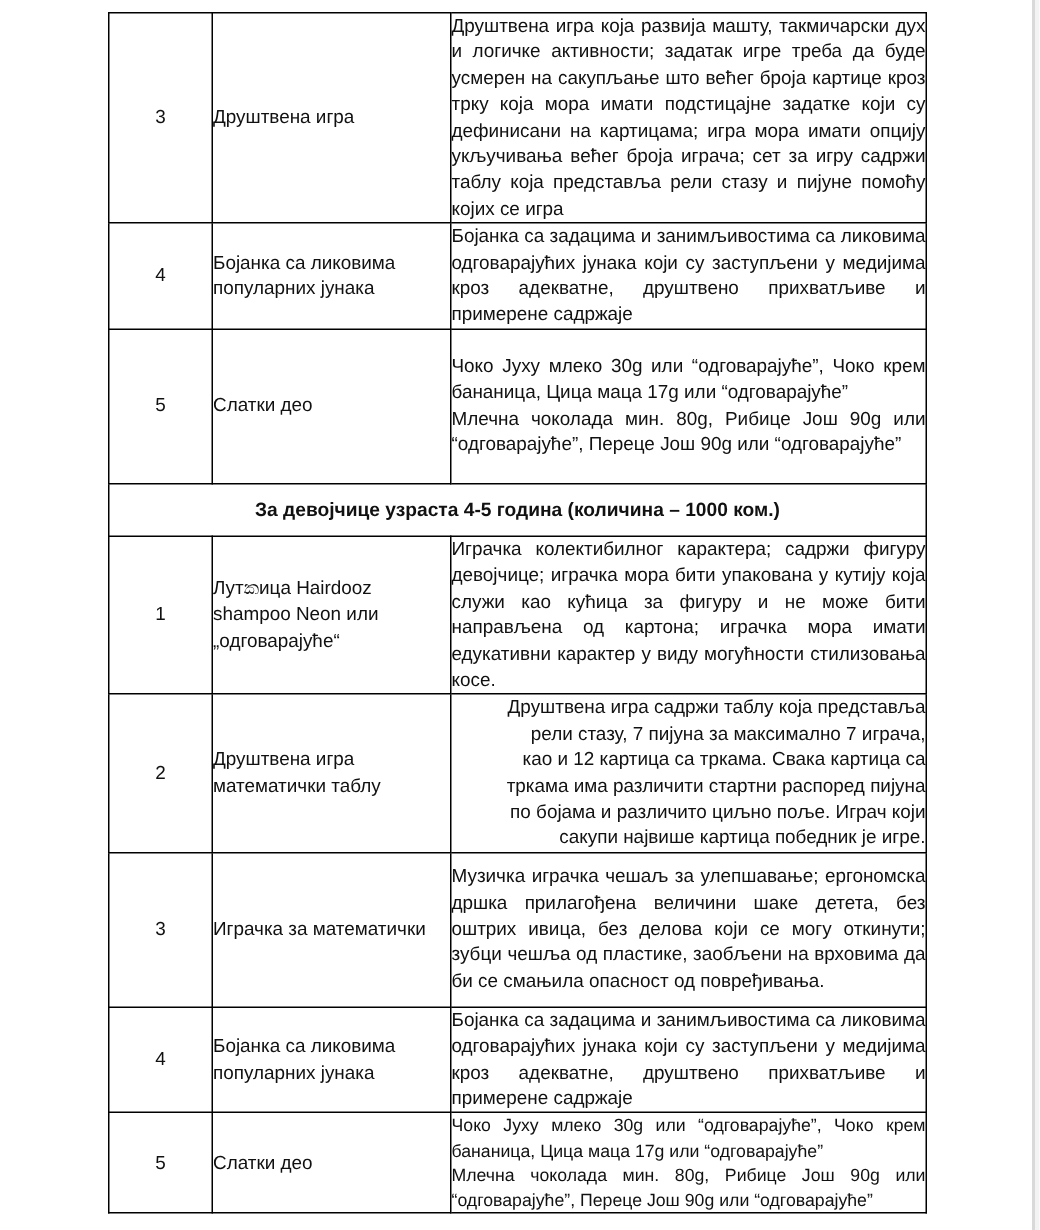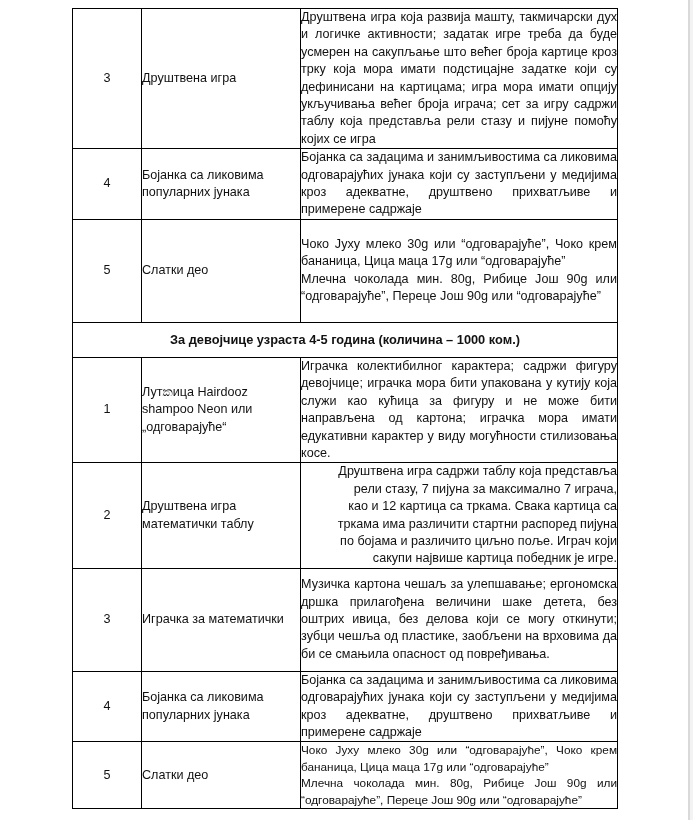--- a/index.html
+++ b/index.html
@@ -66,21 +66,21 @@
       <td class="desc">Играчка колектибилног карактера; садржи фигуру девојчице; играчка мора бити упакована у кутију која служи као кућица за фигуру и не може бити направљена од картона; играчка мора имати едукативни карактер у виду могућности стилизовања косе.</td>
     </tr>
     <tr style="height:103px;">
       <td class="num">2</td>
       <td class="name">Друштвена игра математички таблу</td>
       <td class="desc" style="text-align:right;padding-left:35px;">Друштвена игра садржи таблу која представља рели стазу, 7 пијуна за максимално 7 играча, као и 12 картица са тркама. Свака картица са тркама има различити стартни распоред пијуна по бојама и различито циљно поље. Играч који сакупи највише картица победник је игре.</td>
     </tr>
     <tr style="height:103px;">
       <td class="num">3</td>
       <td class="name">Играчка за математички</td>
-      <td class="desc">Музичка картона чешаљ за улепшавање; ергономска дршка прилагођена величини шаке детета, без оштрих ивица, без делова који се могу откинути; зубци чешља од пластике, заобљени на врховима да би се смањила опасност од повређивања.</td>
+      <td class="desc">Музичка играчка чешаљ за улепшавање; ергономска дршка прилагођена величини шаке детета, без оштрих ивица, без делова који се могу откинути; зубци чешља од пластике, заобљени на врховима да би се смањила опасност од повређивања.</td>
     </tr>
     <tr style="height:69px;">
       <td class="num">4</td>
       <td class="name">Бојанка са ликовима популарних јунака</td>
       <td class="desc">Бојанка са задацима и занимљивостима са ликовима одговарајућих јунака који су заступљени у медијима кроз адекватне, друштвено прихватљиве и примерене садржаје</td>
     </tr>
     <tr style="height:63px;">
       <td class="num">5</td>
       <td class="name">Слатки део</td>
       <td class="desc small">

